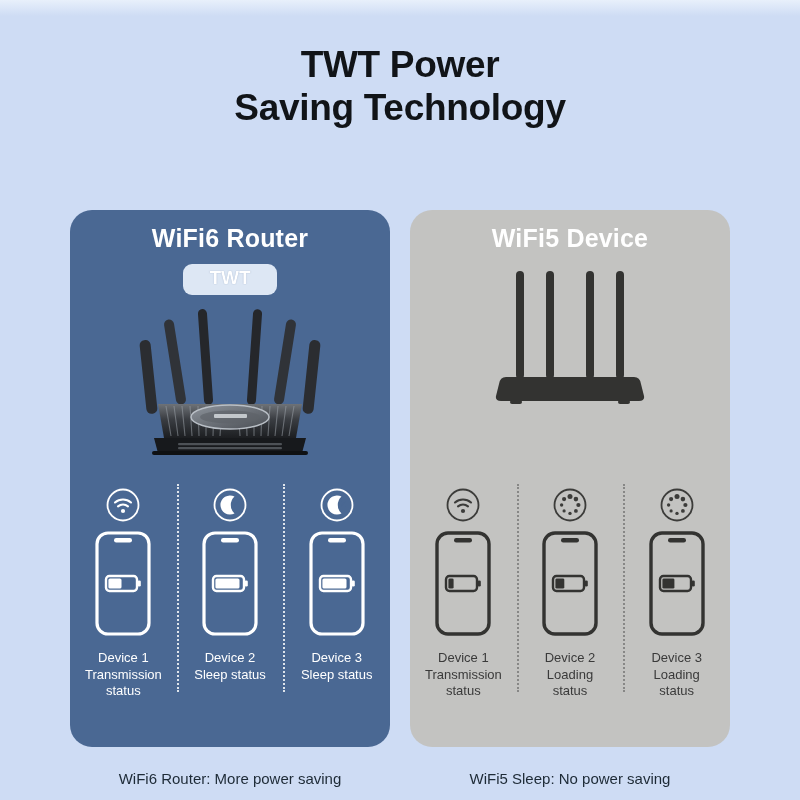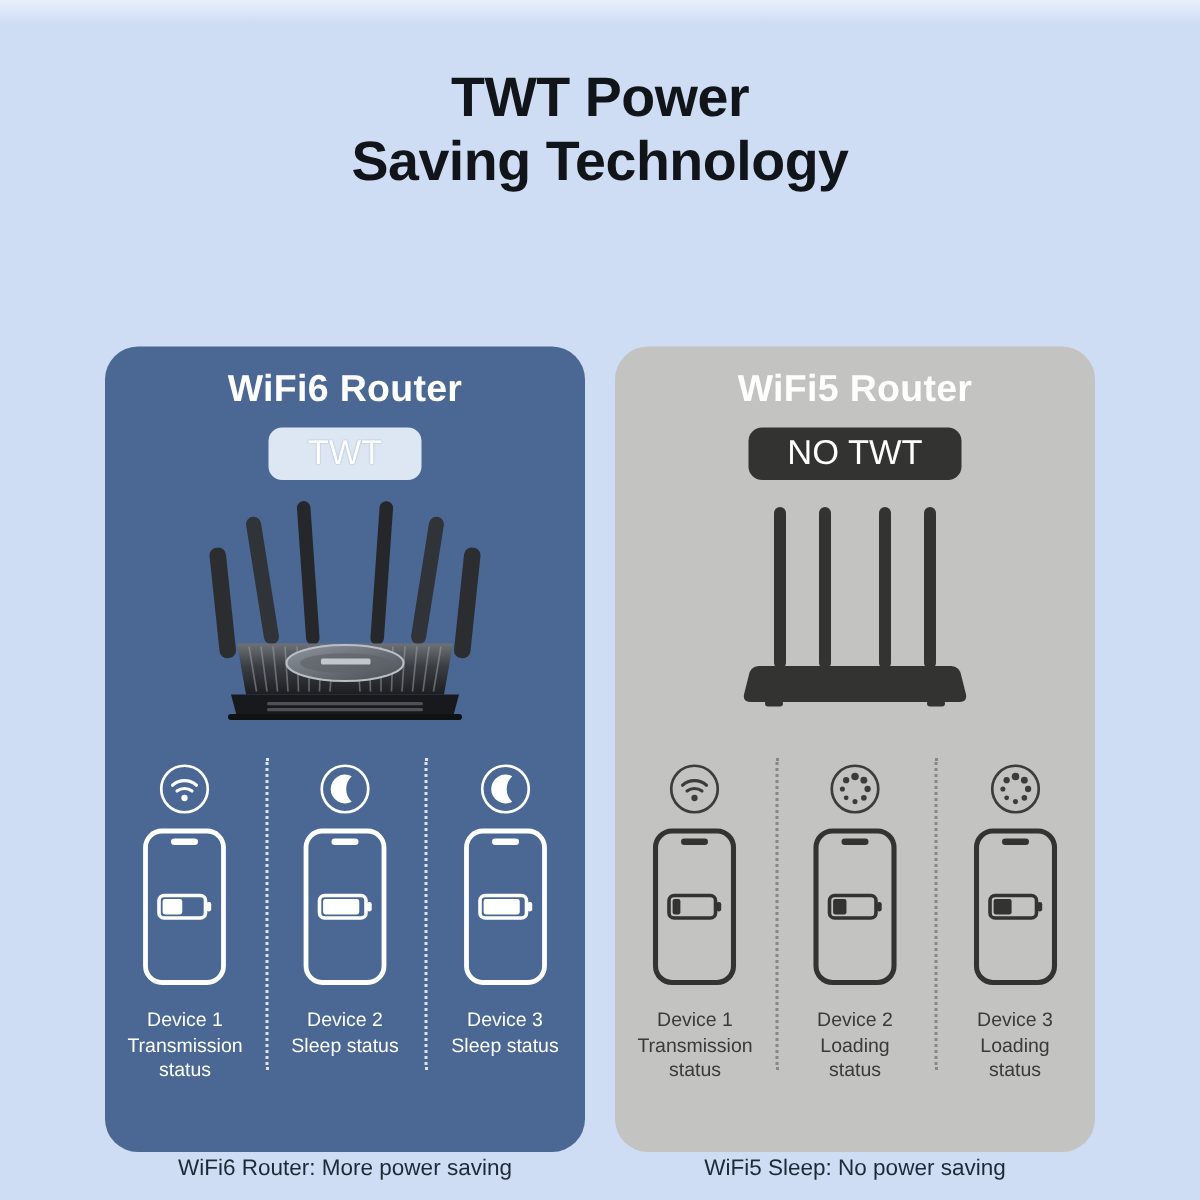--- a/index.html
+++ b/index.html
@@ -44,21 +44,21 @@
     font-size: 15.2px;
     line-height: 1.52;
     color: #33414f;
     text-align: center;
   }
 
   
   .panels {
     position: absolute;
     left: 0;
-    top: 231px;
+    top: 210px;
     width: 800px;
     height: 540px;
   }
   .panel {
     position: absolute;
     top: 0;
     width: 320px;
     height: 537px;
     border-radius: 22px;
     box-sizing: border-box;
@@ -75,22 +75,22 @@
   }
   .panel.left  .panel-title { color: #ffffff; }
   .panel.right .panel-title { color: #ffffff; }
 
   .badge-row {
     display: flex;
     justify-content: center;
     margin-top: 11px;
   }
   .badge {
-    font-size: 23px;
-    font-weight: normal;
+    font-size: 19px;
+    font-weight: bold;
     border-radius: 9px;
     padding: 4px 26px 6px;
     line-height: 1.1;
   }
   .badge.twt    { background: #dde7f4; color: #ffffff; text-shadow: 0 0 1px rgba(90,120,165,.7); }
   .badge.no-twt { background: #333331; color: #ffffff; }
 
   
   .router-stage {
     position: relative;
@@ -298,24 +298,21 @@
               <rect x="13.4" y="47.4" width="24.1" height="10.2" rx="1.6" fill="#ffffff"></rect>
             </svg>
           </div>
           <div class="device-label">Device 3
 Sleep status</div>
         </div>
       </div>
     </div>
 
     <div class="panel right">
-      <div class="panel-title">WiFi5 Router</div>
-      <div class="badge-row">
-        <div class="badge no-twt">NO TWT</div>
-      </div>
+      <div class="panel-title">WiFi5 Device</div>
 
       <div class="router-stage">
         <svg class="router-svg" width="160" height="140" viewBox="0 0 160 140">
           <rect x="26" y="6" width="8" height="108" rx="4" fill="#333331"></rect>
           <rect x="56" y="6" width="8" height="108" rx="4" fill="#333331"></rect>
           <rect x="96" y="6" width="8" height="108" rx="4" fill="#333331"></rect>
           <rect x="126" y="6" width="8" height="108" rx="4" fill="#333331"></rect>
           <path d="M16 112 L144 112 Q150 112 151 119 L154 131 Q155 136 149 136 L11 136 Q5 136 6 131 L9 119 Q10 112 16 112 Z" fill="#333331"></path>
           <rect x="20" y="135" width="12" height="4" rx="2" fill="#333331"></rect>
           <rect x="128" y="135" width="12" height="4" rx="2" fill="#333331"></rect>

